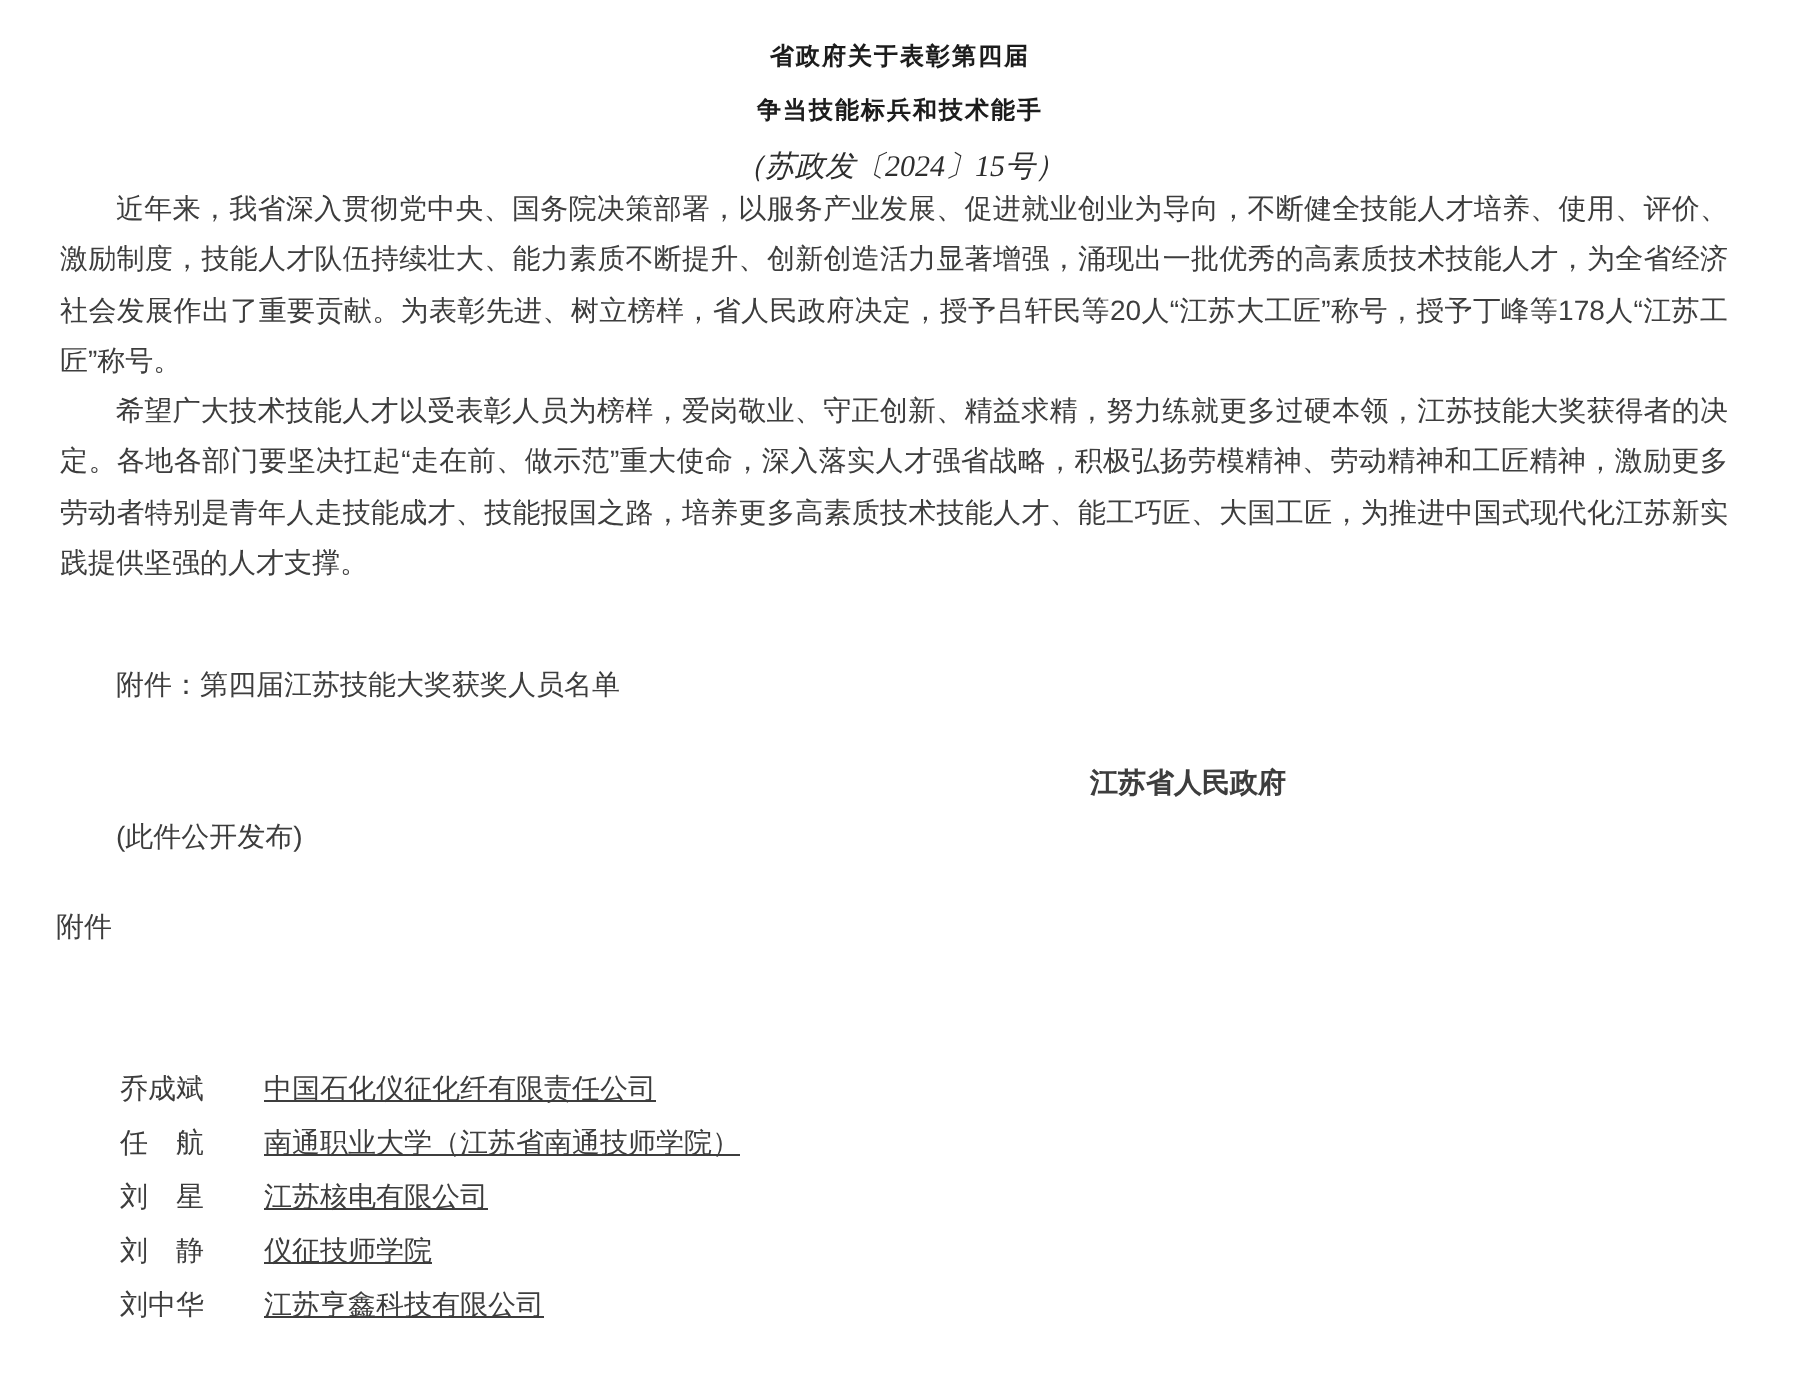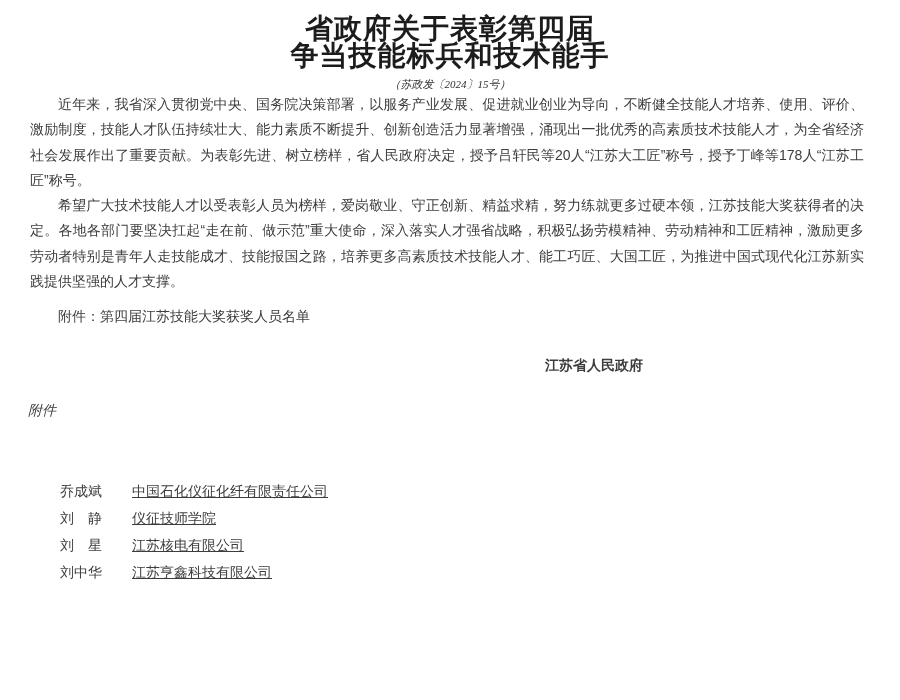--- a/index.html
+++ b/index.html
@@ -14,68 +14,67 @@
     background: #ffffff;
     overflow: hidden;
     font-family: "Liberation Sans", "DejaVu Sans", sans-serif;
     color: #3d3d3d;
   }
   .title-block {
     padding-top: 15px;
     text-align: center;
     font-family: "Liberation Serif", "DejaVu Serif", serif;
     font-weight: 700;
-    font-size: 28px;
+    font-size: 12px;
     line-height: 27px;
     color: #1c1c1c;
     letter-spacing: 1px;
   }
   .doc-number {
     margin-top: 7px;
     text-align: center;
     font-family: "Liberation Serif", "DejaVu Serif", serif;
     font-style: italic;
-    font-size: 11px;
+    font-size: 15px;
     line-height: 16px;
     color: #2e2e2e;
   }
   .body-text {
     font-size: 14px;
     line-height: 25.3px;
     color: #3d3d3d;
   }
   p { margin: 0; }
   .salutation {
     margin: 17px 28px 0 30px;
   }
   .para {
     margin: 0 36px 0 30px;
     text-indent: 2em;
     text-align: justify;
   }
   .attachment {
-    margin: 10px 28px 0 30px;
+    margin: 36px 28px 0 30px;
     text-indent: 2em;
   }
   .signature {
     margin-top: 22px;
     margin-left: 545px;
     line-height: 26px;
     font-weight: bold;
   }
   .signature .date-line {
     padding-left: 4px;
   }
   .public-note {
     margin: 2px 28px 0 30px;
     text-indent: 2em;
   }
   .appendix-heading {
     margin: 20px 28px 0 28px;
-    font-style: italic;
   }
   .award-list {
     margin-top: 56px;
   }
   .award-row {
     display: flex;
     align-items: flex-start;
     height: 27px;
     margin-left: 60px;
   }
@@ -105,35 +104,40 @@
 
     <p class="para">近年来，我省深入贯彻党中央、国务院决策部署，以服务产业发展、促进就业创业为导向，不断健全技能人才培养、使用、评价、激励制度，技能人才队伍持续壮大、能力素质不断提升、创新创造活力显著增强，涌现出一批优秀的高素质技术技能人才，为全省经济社会发展作出了重要贡献。为表彰先进、树立榜样，省人民政府决定，授予吕轩民等20人“江苏大工匠”称号，授予丁峰等178人“江苏工匠”称号。</p>
     <p class="para">希望广大技术技能人才以受表彰人员为榜样，爱岗敬业、守正创新、精益求精，努力练就更多过硬本领，江苏技能大奖获得者的决定。各地各部门要坚决扛起“走在前、做示范”重大使命，深入落实人才强省战略，积极弘扬劳模精神、劳动精神和工匠精神，激励更多劳动者特别是青年人走技能成才、技能报国之路，培养更多高素质技术技能人才、能工巧匠、大国工匠，为推进中国式现代化江苏新实践提供坚强的人才支撑。</p>
 
     <p class="attachment">附件：第四届江苏技能大奖获奖人员名单</p>
 
     <div class="signature">
       <div>江苏省人民政府</div>
     </div>
 
+    <p class="public-note">(此件公开发布)</p>
 
     <p class="appendix-heading">附件</p>
 
     <div class="award-list">
       <div class="award-row">
         <span class="award-name">乔成斌</span>
         <span class="award-org">中国石化仪征化纤有限责任公司</span>
       </div>
       <div class="award-row">
-        <span class="award-name">刘　静</span>
-        <span class="award-org">仪征技师学院</span>
+        <span class="award-name">任　航</span>
+        <span class="award-org">南通职业大学（江苏省南通技师学院）</span>
       </div>
       <div class="award-row">
         <span class="award-name">刘　星</span>
         <span class="award-org">江苏核电有限公司</span>
+      </div>
+      <div class="award-row">
+        <span class="award-name">刘　静</span>
+        <span class="award-org">仪征技师学院</span>
       </div>
       <div class="award-row">
         <span class="award-name">刘中华</span>
         <span class="award-org">江苏亨鑫科技有限公司</span>
       </div>
 
     </div>
 
   </div>
 </div>

